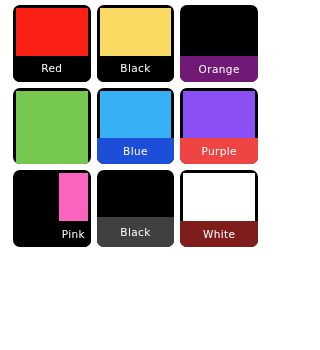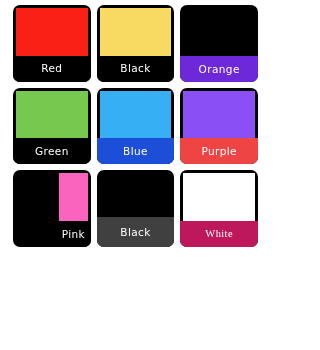--- a/index.html
+++ b/index.html
@@ -81,30 +81,27 @@
 
   <div class="card" style="background-color: rgb(0, 0, 0);">
     <div class="swatch" style="background-color: rgb(248, 218, 99);"></div>
     <div class="label-bar" style="background-color: rgb(0, 0, 0);">
       <span class="label-text" style="color: rgb(255, 255, 255);">Black</span>
     </div>
   </div>
 
   <div class="card" style="background-color: rgb(0, 0, 0);">
     <div class="swatch" style="background-color: rgb(251, 146, 84);"></div>
-    <div class="label-bar" style="background-color: #6d28d9; margin-top: 48px;">
+    <div class="label-bar" style="background-color: #701a75; margin-top: 48px;">
       <span class="label-text" style="color: rgb(255, 255, 255);">Orange</span>
     </div>
   </div>
 
   <div class="card" style="background-color: rgb(0, 0, 0);">
     <div class="swatch" style="background-color: rgb(118, 201, 78);"></div>
-    <div class="label-bar" style="background-color: rgb(0, 0, 0);">
-      <span class="label-text" style="color: rgb(255, 255, 255);">Green</span>
-    </div>
   </div>
 
   <div class="card" style="background-color: rgb(0, 0, 0);">
     <div class="swatch" style="background-color: rgb(54, 175, 245);"></div>
     <div class="label-bar" style="background-color: #1d4ed8;">
       <span class="label-text" style="color: rgb(255, 255, 255);">Blue</span>
     </div>
   </div>
 
   <div class="card" style="background-color: rgb(0, 0, 0);">
@@ -123,18 +120,18 @@
 
   <div class="card card-black" style="background-color: rgb(0, 0, 0);">
     <div class="swatch" style="background-color: rgb(0, 0, 0);"></div>
     <div class="label-bar" style="background-color: #404040;">
       <span class="label-text" style="color: rgb(255, 255, 255);">Black</span>
     </div>
   </div>
 
   <div class="card" style="background-color: rgb(0, 0, 0);">
     <div class="swatch" style="background-color: rgb(255, 255, 255);"></div>
-    <div class="label-bar" style="background-color: #be185d; font-family: Liberation Serif, serif;">
+    <div class="label-bar" style="background-color: #7f1d1d;">
       <span class="label-text" style="color: rgb(255, 255, 255);">White</span>
     </div>
   </div>
 
 </div>
 
 </body></html>

